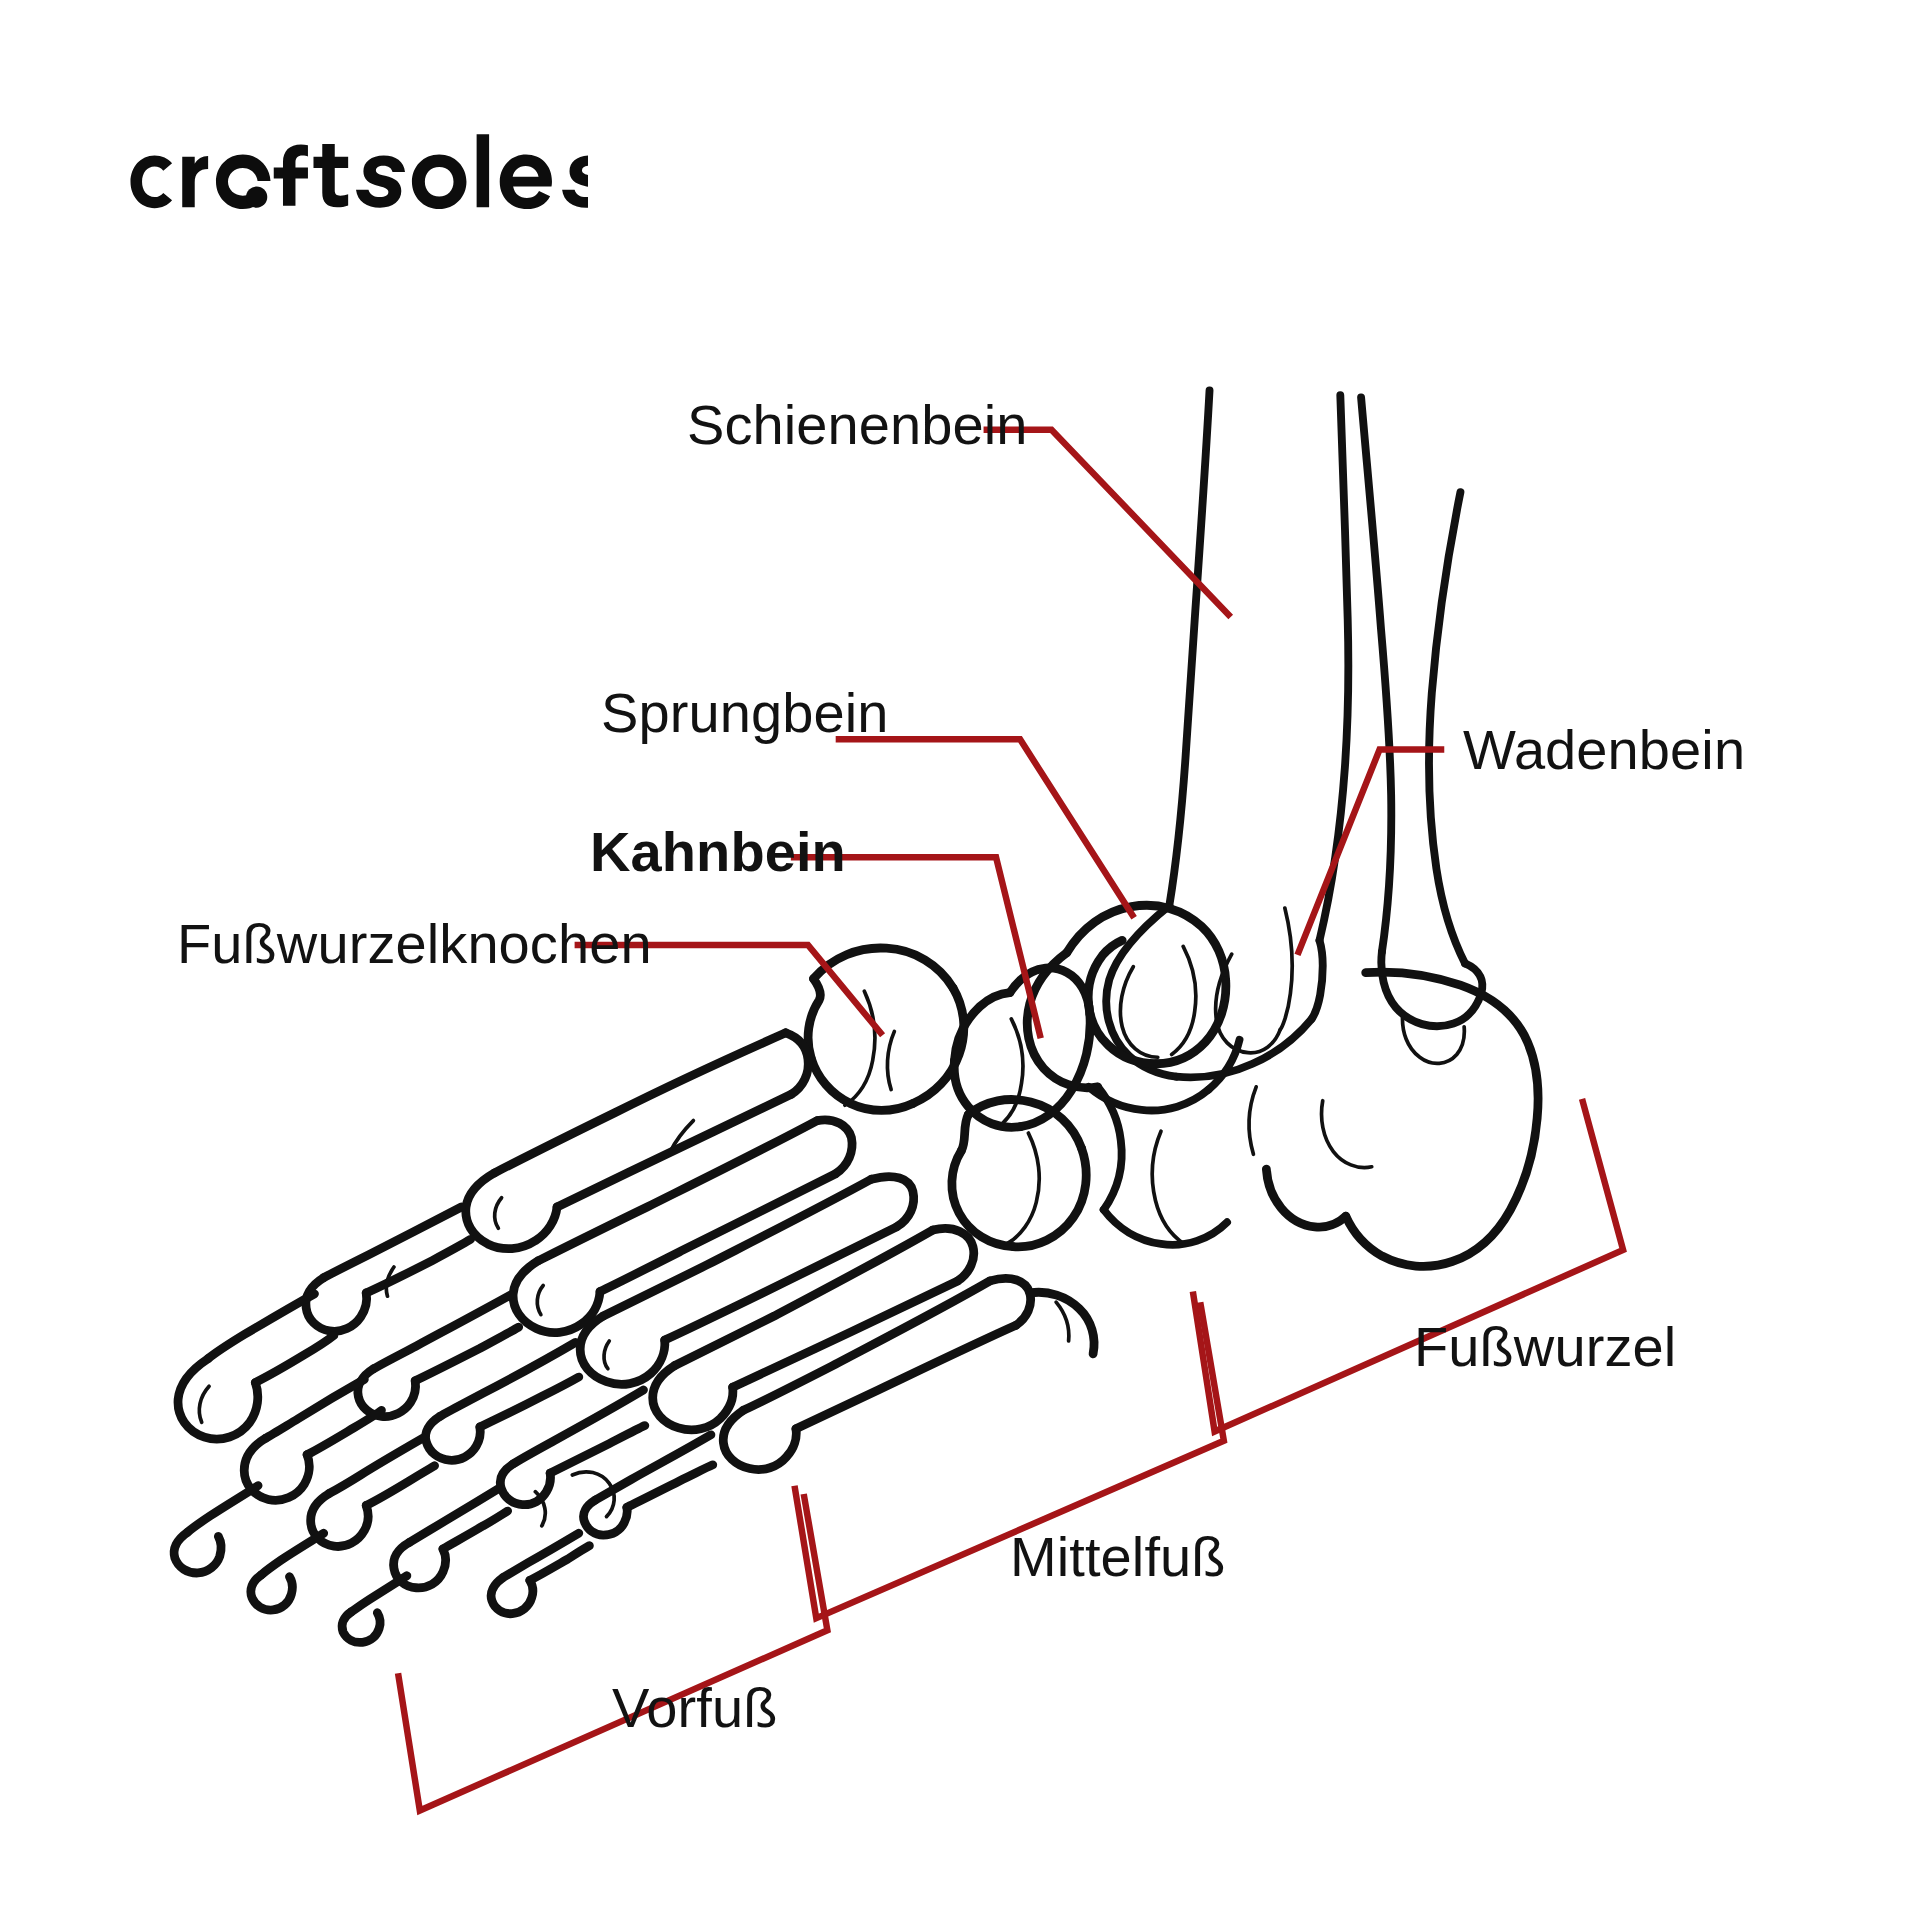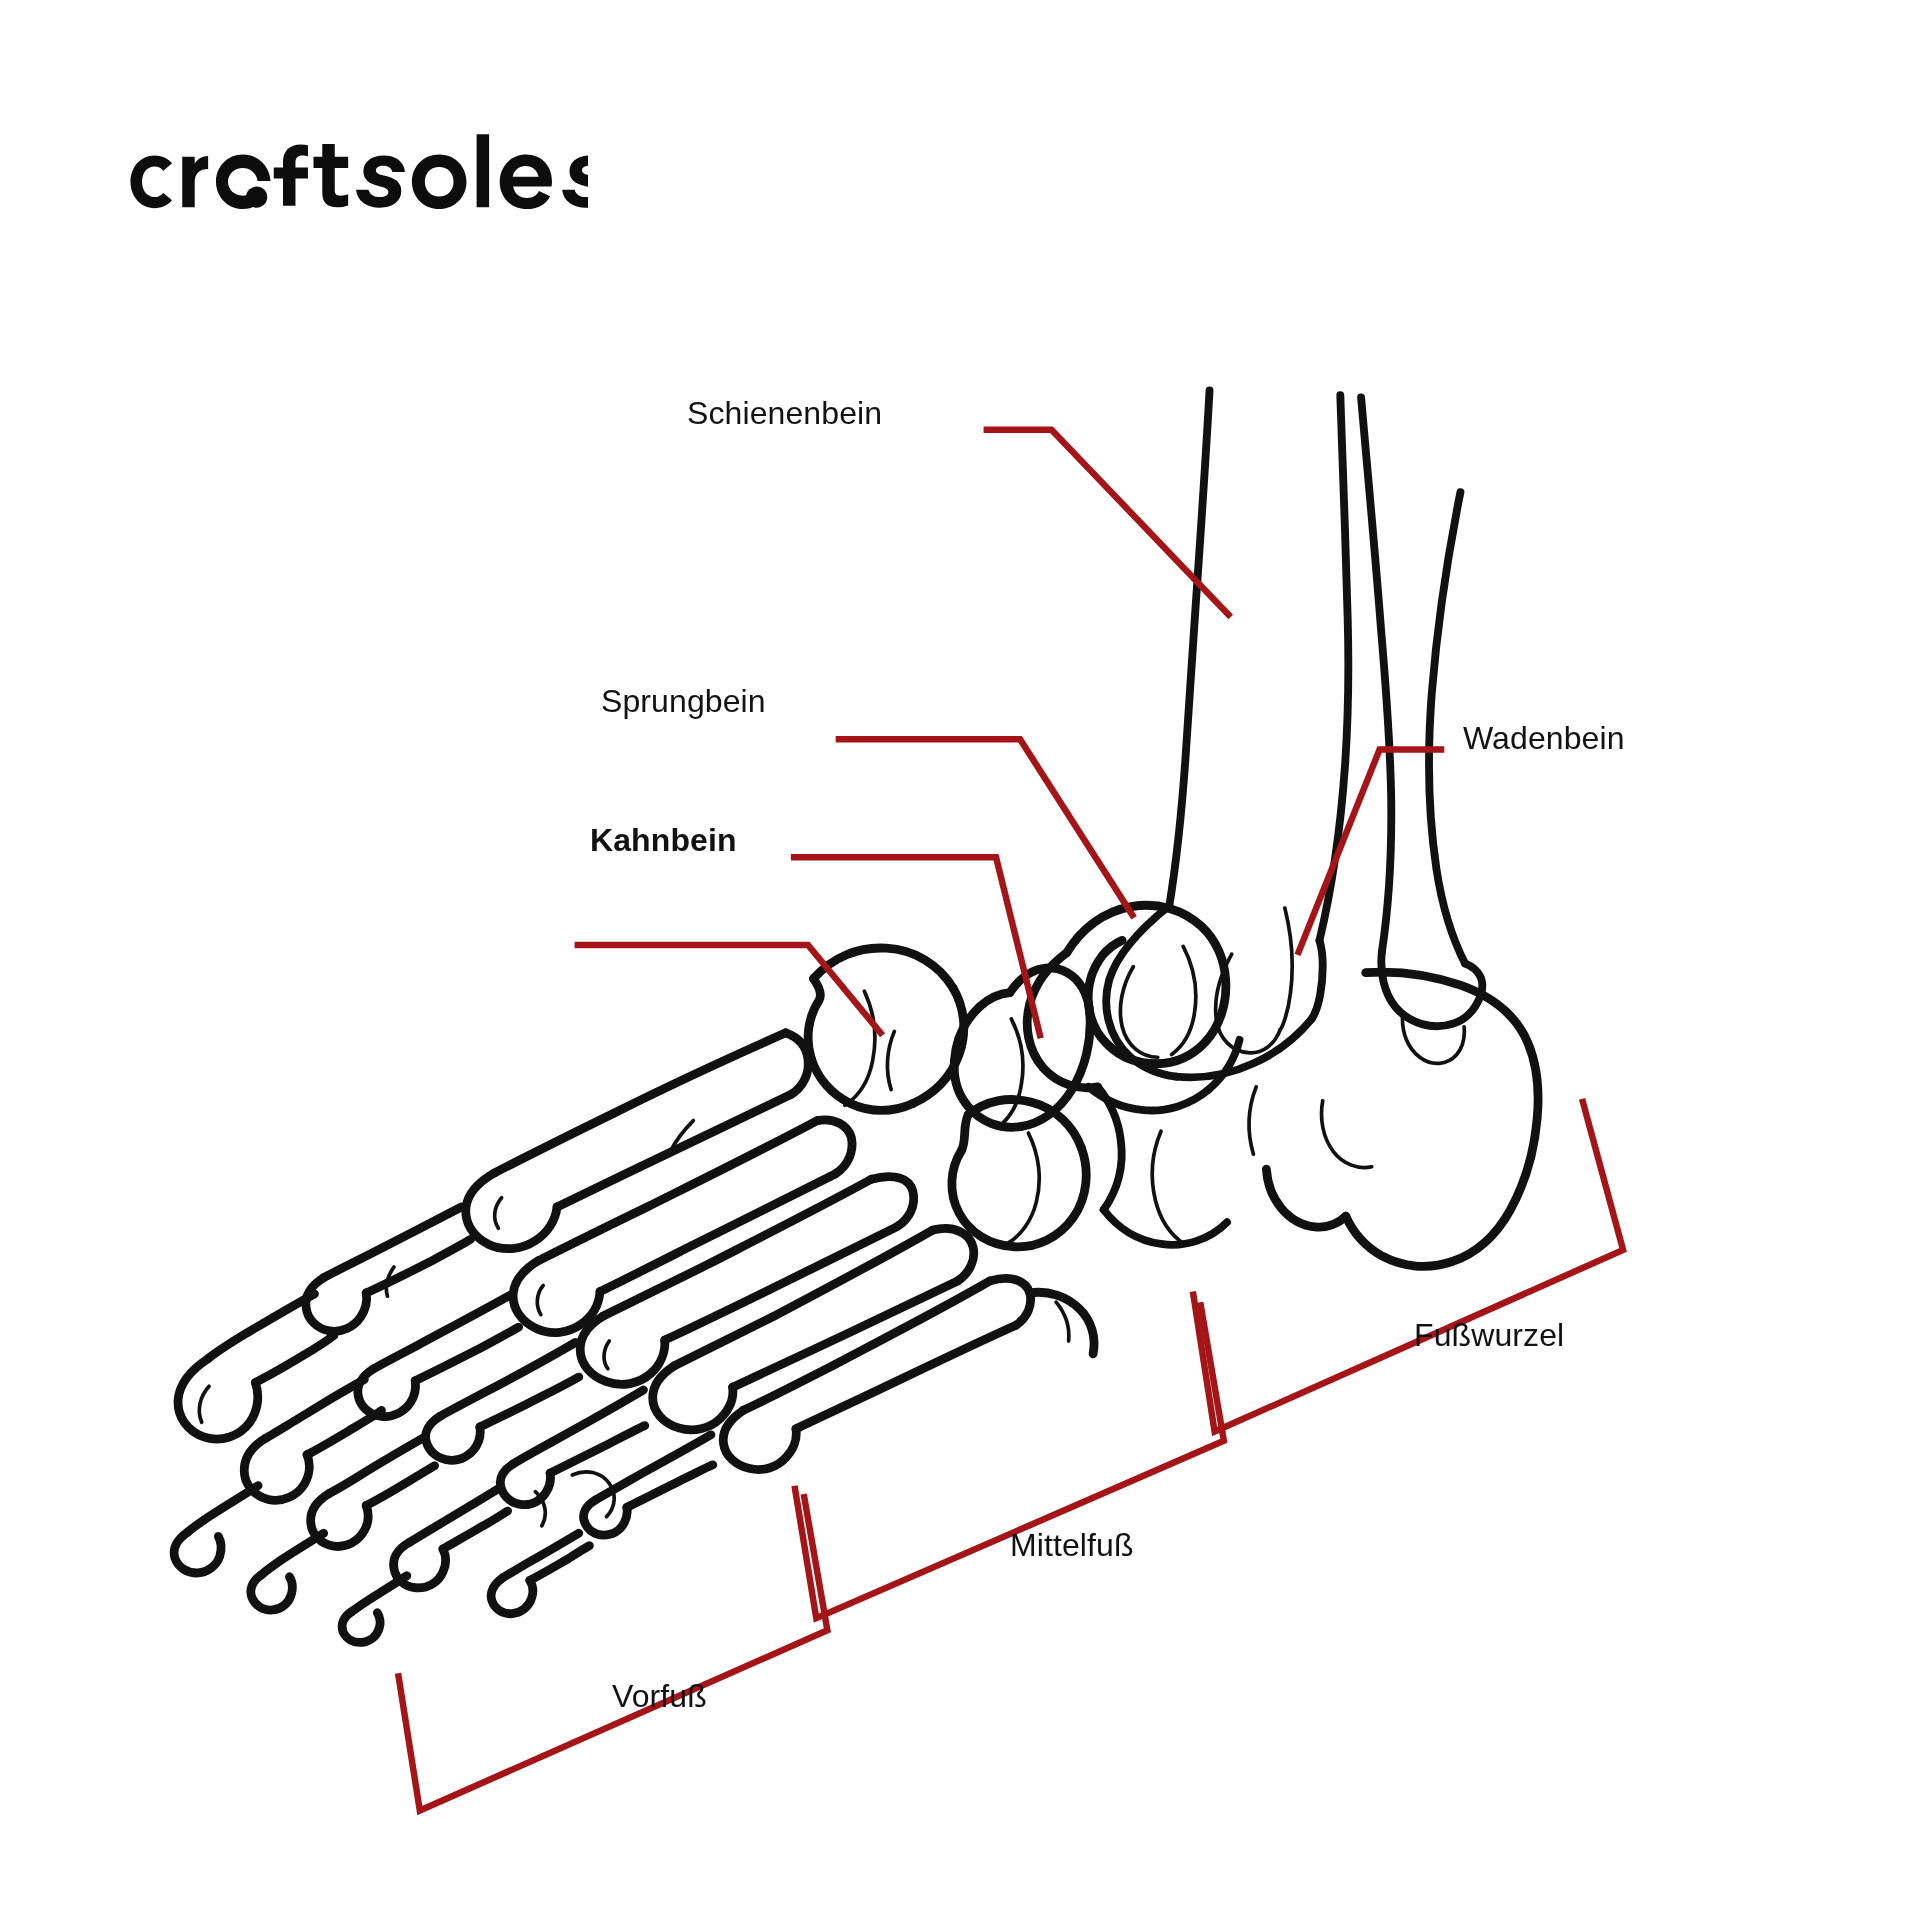--- a/index.html
+++ b/index.html
@@ -7,21 +7,21 @@
        font-family:"Liberation Sans","DejaVu Sans",sans-serif;}
   #stage{position:absolute;inset:0;width:1926px;height:1926px;}
   svg#art{position:absolute;left:0;top:0;width:1926px;height:1926px;display:block;}
 
   
   #logo{position:absolute;left:112px;top:134px;height:79px;}
   #logo svg{display:block;height:79px;width:476px;}
 
   
   .lbl{position:absolute;white-space:nowrap;color:#121212;
-       font-size:32px;font-weight:400;letter-spacing:0.1px;line-height:1;}
+       font-size:56px;font-weight:400;letter-spacing:0.1px;line-height:1;}
   #lbl-schienenbein{left:687px;top:397px;}
   #lbl-sprungbein{left:601px;top:685px;}
   #lbl-kahnbein{left:590px;top:824px;font-weight:bold;}
   #lbl-fusswurzelknochen{left:177px;top:916px;}
   #lbl-wadenbein{left:1463px;top:722px;text-align:center;}
   #lbl-fusswurzel{left:1414px;top:1319px;}
   #lbl-mittelfuss{left:1010px;top:1529px;}
   #lbl-vorfuss{left:612px;top:1680px;}
 </style>
 </head>
@@ -282,20 +282,21 @@
     </g>
 
   </svg>
 
   <div class="lbl" id="lbl-schienenbein">Schienenbein</div>
 
   <div class="lbl" id="lbl-sprungbein">Sprungbein</div>
 
   <div class="lbl" id="lbl-kahnbein">Kahnbein</div>
 
+  <div class="lbl" id="lbl-fusswurzelknochen">Fußwurzelknochen</div>
 
   <div class="lbl" id="lbl-wadenbein">Wadenbein</div>
 
   <div class="lbl" id="lbl-fusswurzel">Fußwurzel</div>
 
   <div class="lbl" id="lbl-mittelfuss">Mittelfuß</div>
 
   <div class="lbl" id="lbl-vorfuss">Vorfuß</div>
 
 </div>

